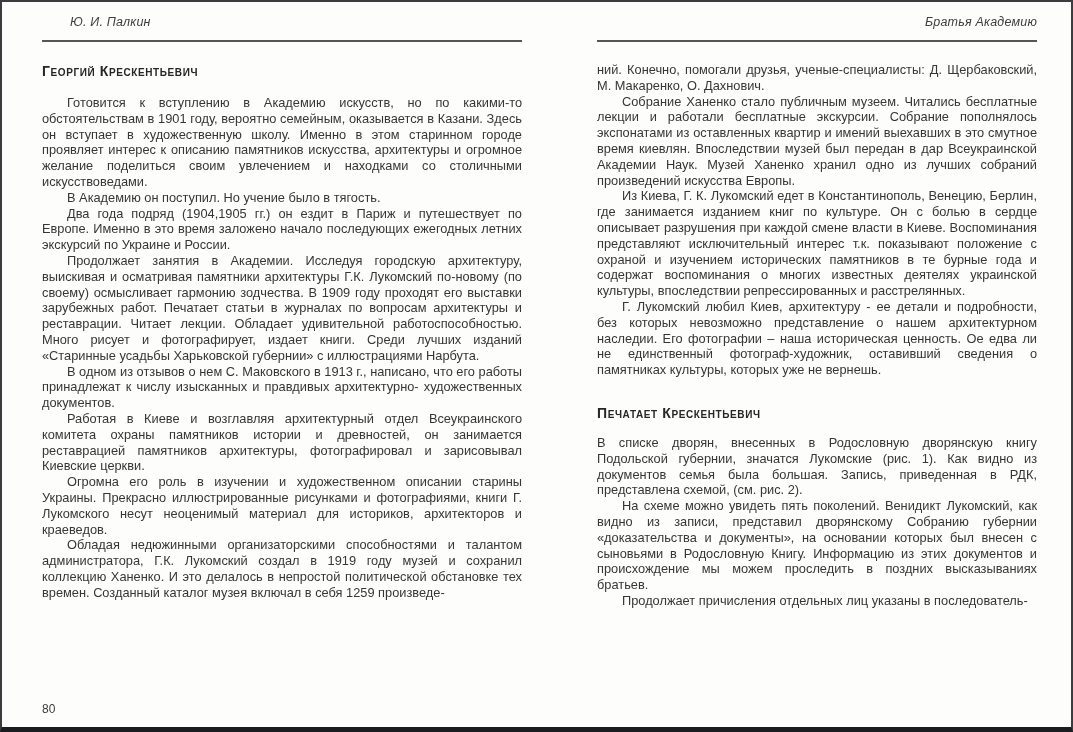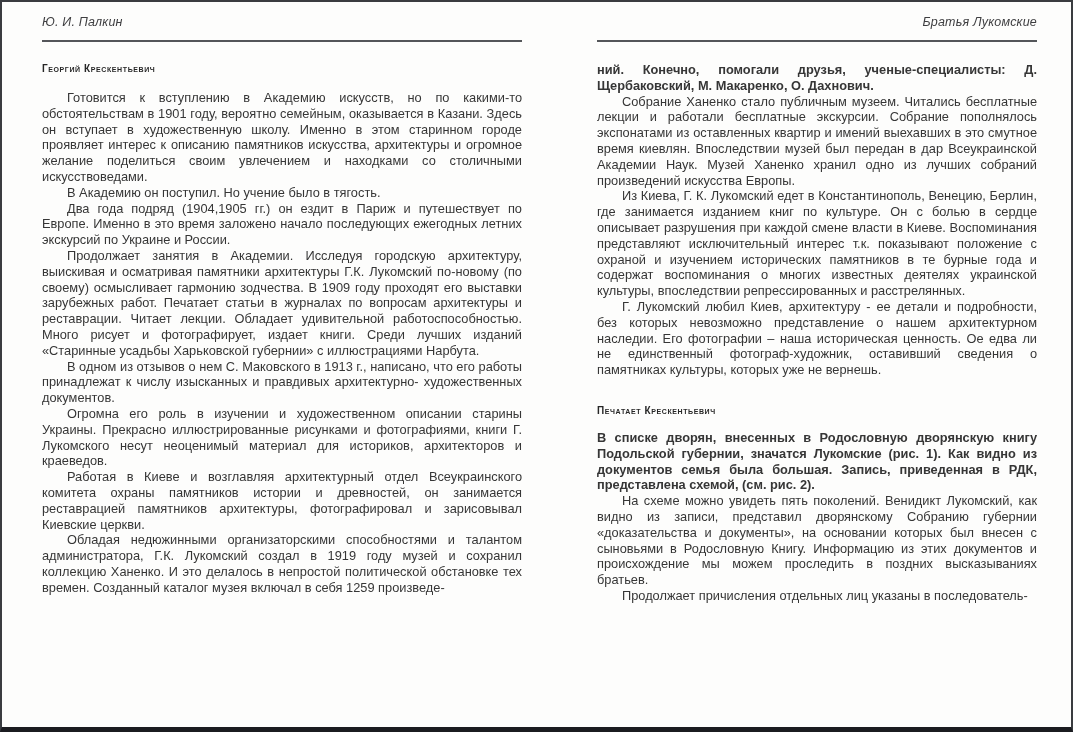--- a/index.html
+++ b/index.html
@@ -40,31 +40,32 @@
   .page-right {
     width: 440px;
   }
   .running-header {
     margin-top: 13px;
     height: 16px;
     font-size: 12.5px;
     font-style: italic;
     color: #3e3e40;
     letter-spacing: 0.2px;
+    margin-left: 28px;
   }
   .running-header.right {
     text-align: right;
   }
   .header-rule {
     margin-top: 9px;
     height: 0;
     border-top: 2px solid #54565a;
   }
   .section-heading {
-    font-size: 10px;
+    font-size: 14px;
     font-weight: bold;
     font-variant: small-caps;
     letter-spacing: 0.6px;
     color: #262626;
   }
   .heading-first {
     margin-top: 21px;
     margin-bottom: 16px;
   }
   .heading-mid {
@@ -82,21 +83,20 @@
   }
   .body-after-heading {
     margin-top: 0;
   }
   .body-block p {
     margin: 0;
     text-indent: 25px;
   }
   .body-block p.no-indent {
     text-indent: 0;
-    font-weight: bold;
   }
   .page-footer {
     margin-top: auto;
     margin-bottom: 11px;
     font-size: 12px;
     color: #3c3c3c;
   }
 </style>
 </head>
 <body>
@@ -109,31 +109,32 @@
       <div class="header-rule"></div>
 
       <div class="section-heading heading-first">Георгий Крескентьевич</div>
 
       <div class="body-block body-after-heading">
         <p>Готовится к вступлению в Академию искусств, но по какими-то обстоятельствам в 1901 году, вероятно семейным, оказывается в Казани. Здесь он вступает в художественную школу. Именно в этом старинном городе проявляет интерес к описанию памятников искусства, архитектуры и огромное желание поделиться своим увлечением и находками со столичными искусствоведами.</p>
         <p>В Академию он поступил. Но учение было в тягость.</p>
         <p>Два года подряд (1904,1905 гг.) он ездит в Париж и путешествует по Европе. Именно в это время заложено начало последующих ежегодных летних экскурсий по Украине и России.</p>
         <p>Продолжает занятия в Академии. Исследуя городскую архитектуру, выискивая и осматривая памятники архитектуры Г.К. Лукомский по-новому (по своему) осмысливает гармонию зодчества. В 1909 году проходят его выставки зарубежных работ. Печатает статьи в журналах по вопросам архитектуры и реставрации. Читает лекции. Обладает удивительной работоспособностью. Много рисует и фотографирует, издает книги. Среди лучших изданий «Старинные усадьбы Харьковской губернии» с иллюстрациями Нарбута.</p>
         <p>В одном из отзывов о нем С. Маковского в 1913 г., написано, что его работы принадлежат к числу изысканных и правдивых архитектурно- художественных документов.</p>
+        <p>Работая в Киеве и возглавляя архитектурный отдел Всеукраинского комитета охраны памятников истории и древностей, он занимается реставрацией памятников архитектуры, фотографировал и зарисовывал Киевские церкви.</p>
         <p>Огромна его роль в изучении и художественном описании старины Украины. Прекрасно иллюстрированные рисунками и фотографиями, книги Г. Лукомского несут неоценимый материал для историков, архитекторов и краеведов.</p>
-        <p>Работая в Киеве и возглавляя архитектурный отдел Всеукраинского комитета охраны памятников истории и древностей, он занимается реставрацией памятников архитектуры, фотографировал и зарисовывал Киевские церкви.</p>
         <p>Обладая недюжинными организаторскими способностями и талантом администратора, Г.К. Лукомский создал в 1919 году музей и сохранил коллекцию Ханенко. И это делалось в непростой политической обстановке тех времен. Созданный каталог музея включал в себя 1259 произведе-</p>
       </div>
 
+      <div class="page-footer">80</div>
     </div>
 
     <div class="page-gap"></div>
 
     <div class="page page-right">
-      <div class="running-header right">Братья Лукомские</div>
+      <div class="running-header right">Братья Академию</div>
       <div class="header-rule"></div>
 
       <div class="body-block body-start">
         <p class="no-indent">ний. Конечно, помогали друзья, ученые-специалисты: Д. Щербаковский, М. Макаренко, О. Дахнович.</p>
         <p>Собрание Ханенко стало публичным музеем. Читались бесплатные лекции и работали бесплатные экскурсии. Собрание пополнялось экспонатами из оставленных квартир и имений выехавших в это смутное время киевлян. Впоследствии музей был передан в дар Всеукраинской Академии Наук. Музей Ханенко хранил одно из лучших собраний произведений искусства Европы.</p>
         <p>Из Киева, Г. К. Лукомский едет в Константинополь, Венецию, Берлин, где занимается изданием книг по культуре. Он с болью в сердце описывает разрушения при каждой смене власти в Киеве. Воспоминания представляют исключительный интерес т.к. показывают положение с охраной и изучением исторических памятников в те бурные года и содержат воспоминания о многих известных деятелях украинской культуры, впоследствии репрессированных и расстрелянных.</p>
         <p>Г. Лукомский любил Киев, архитектуру - ее детали и подробности, без которых невозможно представление о нашем архитектурном наследии. Его фотографии – наша историческая ценность. Ое едва ли не единственный фотограф-художник, оставивший сведения о памятниках культуры, которых уже не вернешь.</p>
       </div>
 
       <div class="section-heading heading-mid">Печатает Крескентьевич</div>

